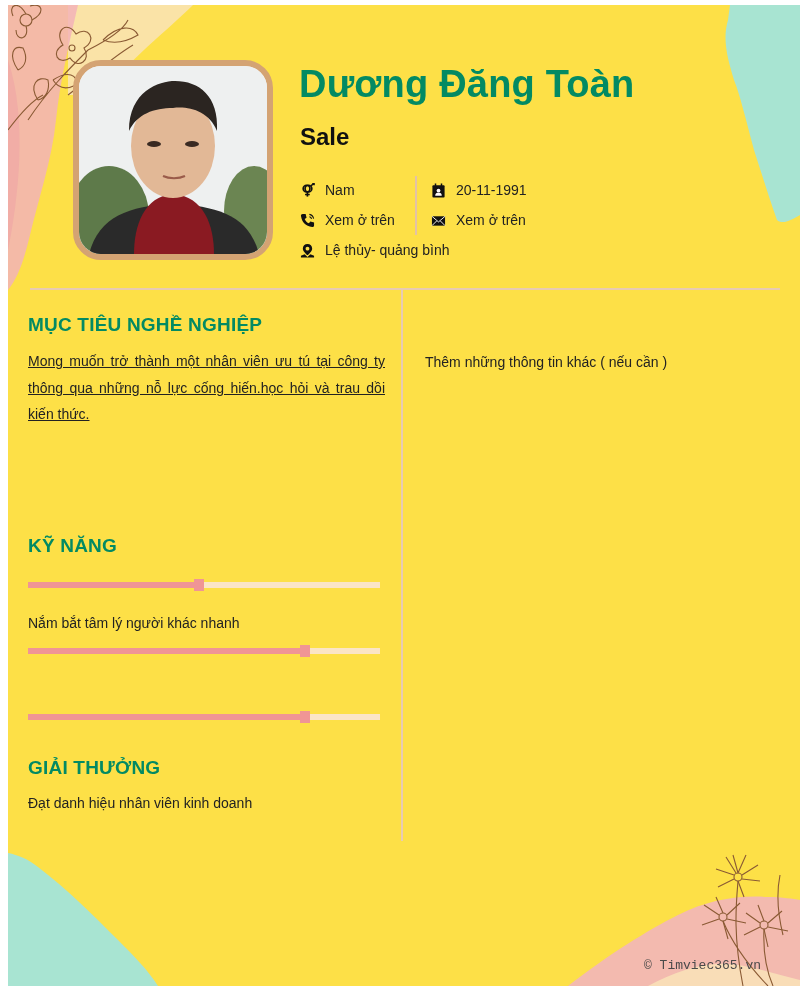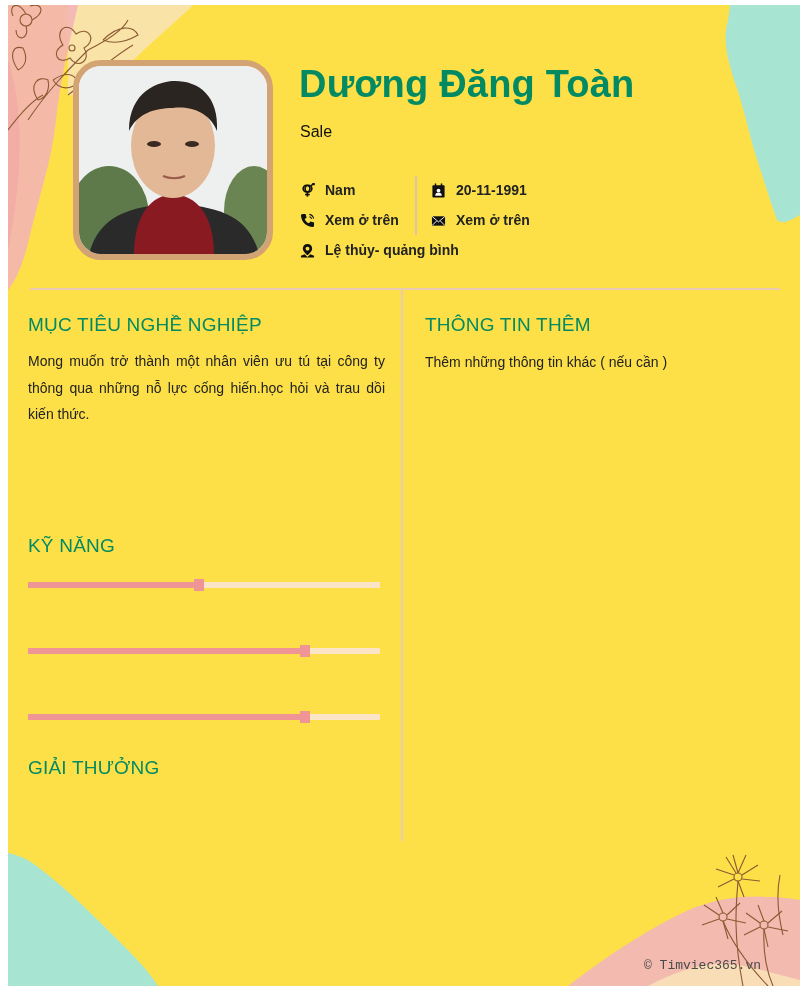--- a/index.html
+++ b/index.html
@@ -14,38 +14,38 @@
     .photo-frame {
       position: absolute; left: 65px; top: 55px; width: 200px; height: 200px;
       border: 6px solid #d4a373; border-radius: 28px; overflow: hidden; background: #f3f3f3;
     }
     .photo-frame svg { width: 100%; height: 100%; display: block; }
     .name {
       position: absolute; left: 291px; top: 58px; font-size: 38px; font-weight: bold;
       color: #038a63; letter-spacing: 0.2px; white-space: nowrap;
     }
     .title {
-      position: absolute; left: 292px; top: 118px; font-size: 16px; font-weight: normal; color: #111;
+      position: absolute; left: 292px; top: 118px; font-size: 24px; font-weight: bold; color: #111;
     }
     .contact-item {
-      position: absolute; font-size: 14px; color: #222; display: flex; align-items: center; white-space: nowrap; font-weight: bold;
+      position: absolute; font-size: 14px; color: #222; display: flex; align-items: center; white-space: nowrap;
     }
     .contact-item .ic { width: 16px; height: 16px; margin-right: 10px; display: inline-flex; align-items: center; justify-content: center; }
     .contact-item .ic svg { width: 15px; height: 15px; fill: #111; }
     .vdiv-small { position: absolute; left: 407px; top: 171px; width: 2px; height: 59px; background: #e3c2a6; }
     .hline { position: absolute; left: 22px; top: 283px; width: 750px; height: 2px; background: #e8cbb2; }
     .vline { position: absolute; left: 393px; top: 284px; width: 2px; height: 552px; background: #e8cbb2; }
 
     .section-title {
-      position: absolute; font-size: 19px; font-weight: normal; color: #038a63; letter-spacing: 0.2px; white-space: nowrap;
+      position: absolute; font-size: 19px; font-weight: bold; color: #038a63; letter-spacing: 0.2px; white-space: nowrap;
     }
     .para {
       position: absolute; font-size: 14px; color: #222; line-height: 26.5px; text-align: justify;
     }
-    .para p { margin: 0; }
+    .para p { margin: 0; text-decoration: underline; }
     .skill-label { position: absolute; left: 20px; font-size: 14px; color: #222; white-space: nowrap; }
     .skill-bar {
       position: absolute; left: 20px; width: 352px; height: 6px; background: #fbe5c6;
     }
     .skill-bar .fill { position: absolute; left: 0; top: 0; height: 6px; background: #f09595; }
     .skill-bar .knob { position: absolute; top: -3px; width: 10px; height: 12px; background: #f09595; }
     .watermark {
       position: absolute; left: 636px; top: 953px; font-family: "Liberation Mono", "DejaVu Sans Mono", monospace;
       font-size: 13px; color: #4a4a4a; white-space: nowrap;
     }
@@ -172,29 +172,30 @@
     <p>Mong muốn trở thành một nhân viên ưu tú tại công ty thông qua những nỗ lực cống hiến.học hỏi và trau dồi kiến thức.</p>
   </div>
 
   <div class="section-title" style="left:20px;top:530px">KỸ NĂNG</div>
 
   <div class="skill-bar" style="top:577px">
     <div class="fill" style="width:171px"></div>
     <div class="knob" style="left:166px"></div>
   </div>
 
+  <div class="skill-label" style="top:610px">Nắm bắt tâm lý người khác nhanh</div>
   <div class="skill-bar" style="top:643px">
     <div class="fill" style="width:278px"></div>
     <div class="knob" style="left:272px"></div>
   </div>
 
   <div class="skill-bar" style="top:709px">
     <div class="fill" style="width:278px"></div>
     <div class="knob" style="left:272px"></div>
   </div>
 
   <div class="section-title" style="left:20px;top:752px">GIẢI THƯỞNG</div>
-
-  <div class="section-title" style="left:417px;top:309px">THÔNG TIN THÊM</div>
+  <div class="skill-label" style="top:790px">Đạt danh hiệu nhân viên kinh doanh</div>
+
   <div class="skill-label" style="left:417px;top:349px">Thêm những thông tin khác ( nếu cần )</div>
 
   <div class="watermark">© Timviec365.vn</div>
 </div>
 
 </body></html>

